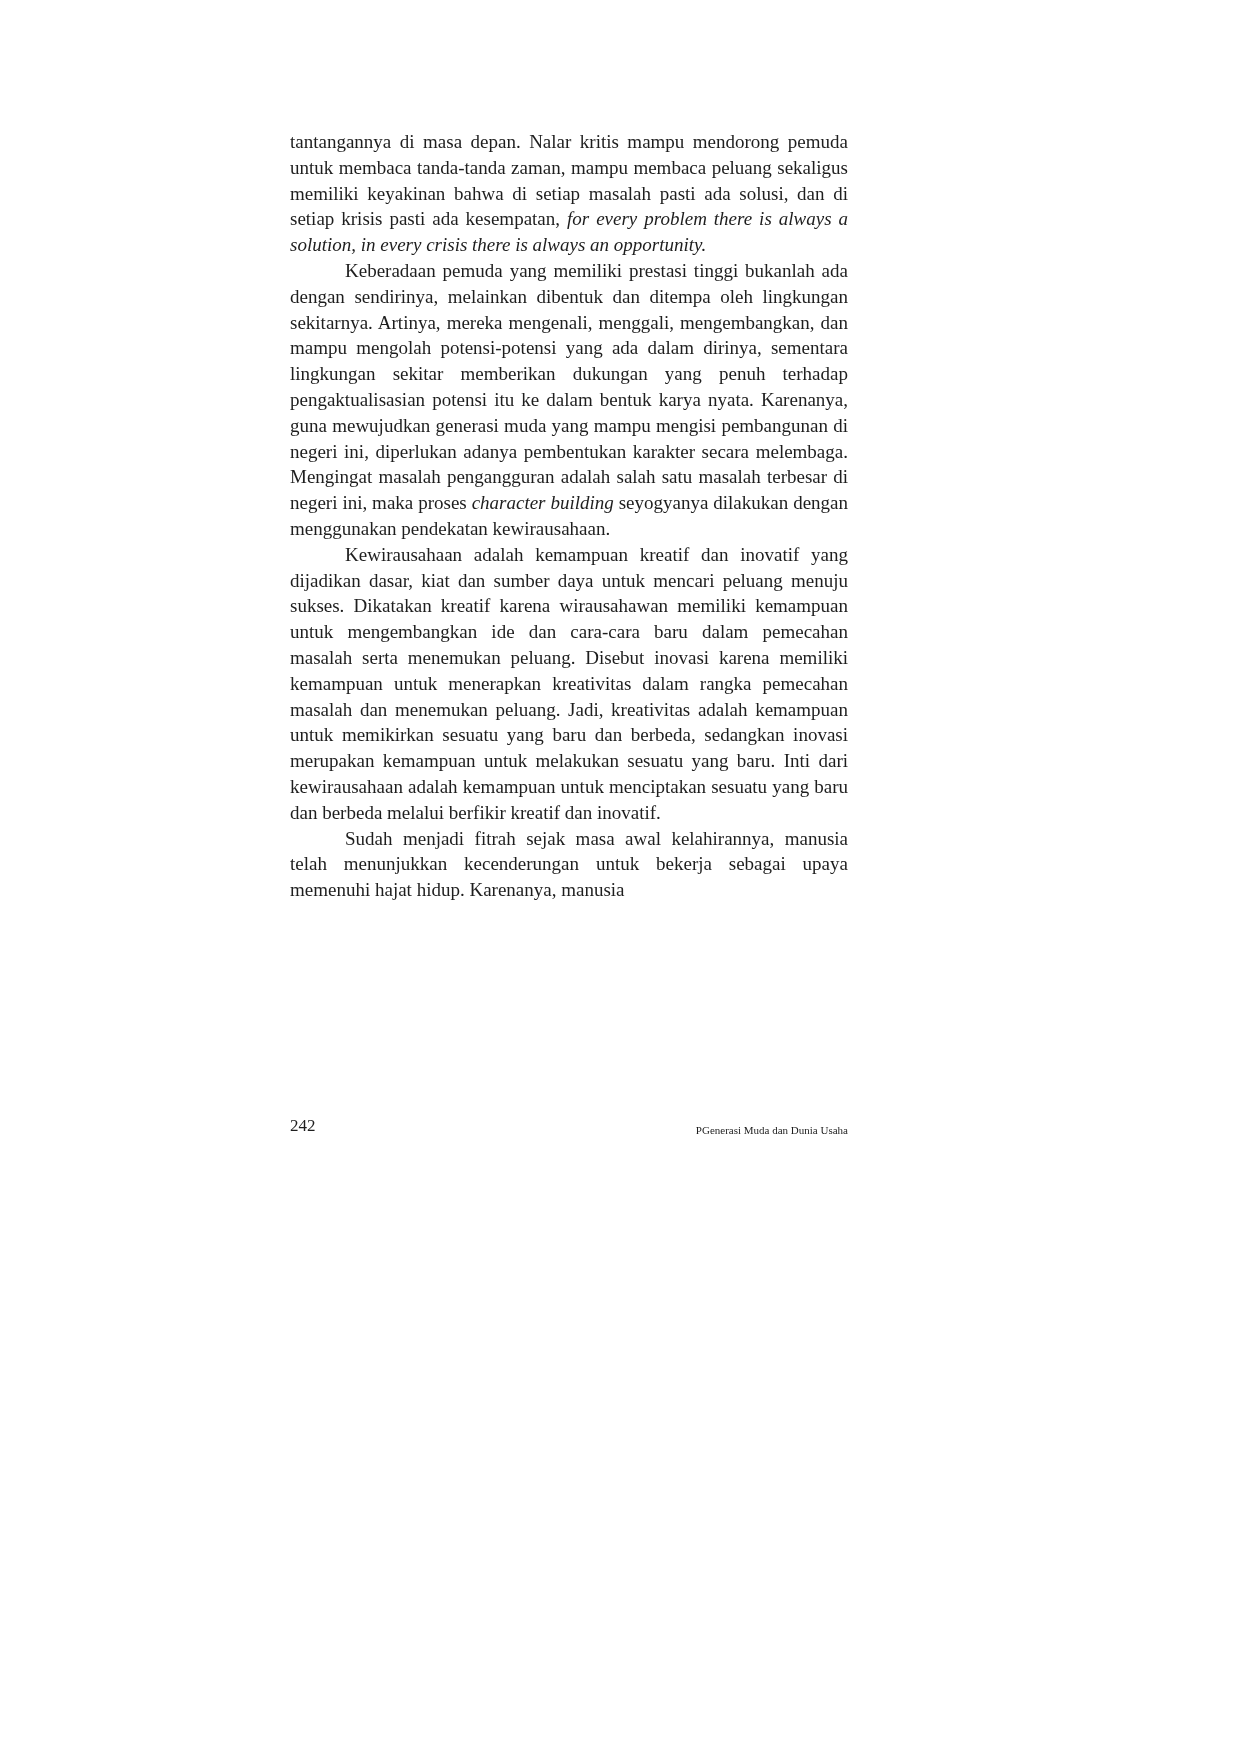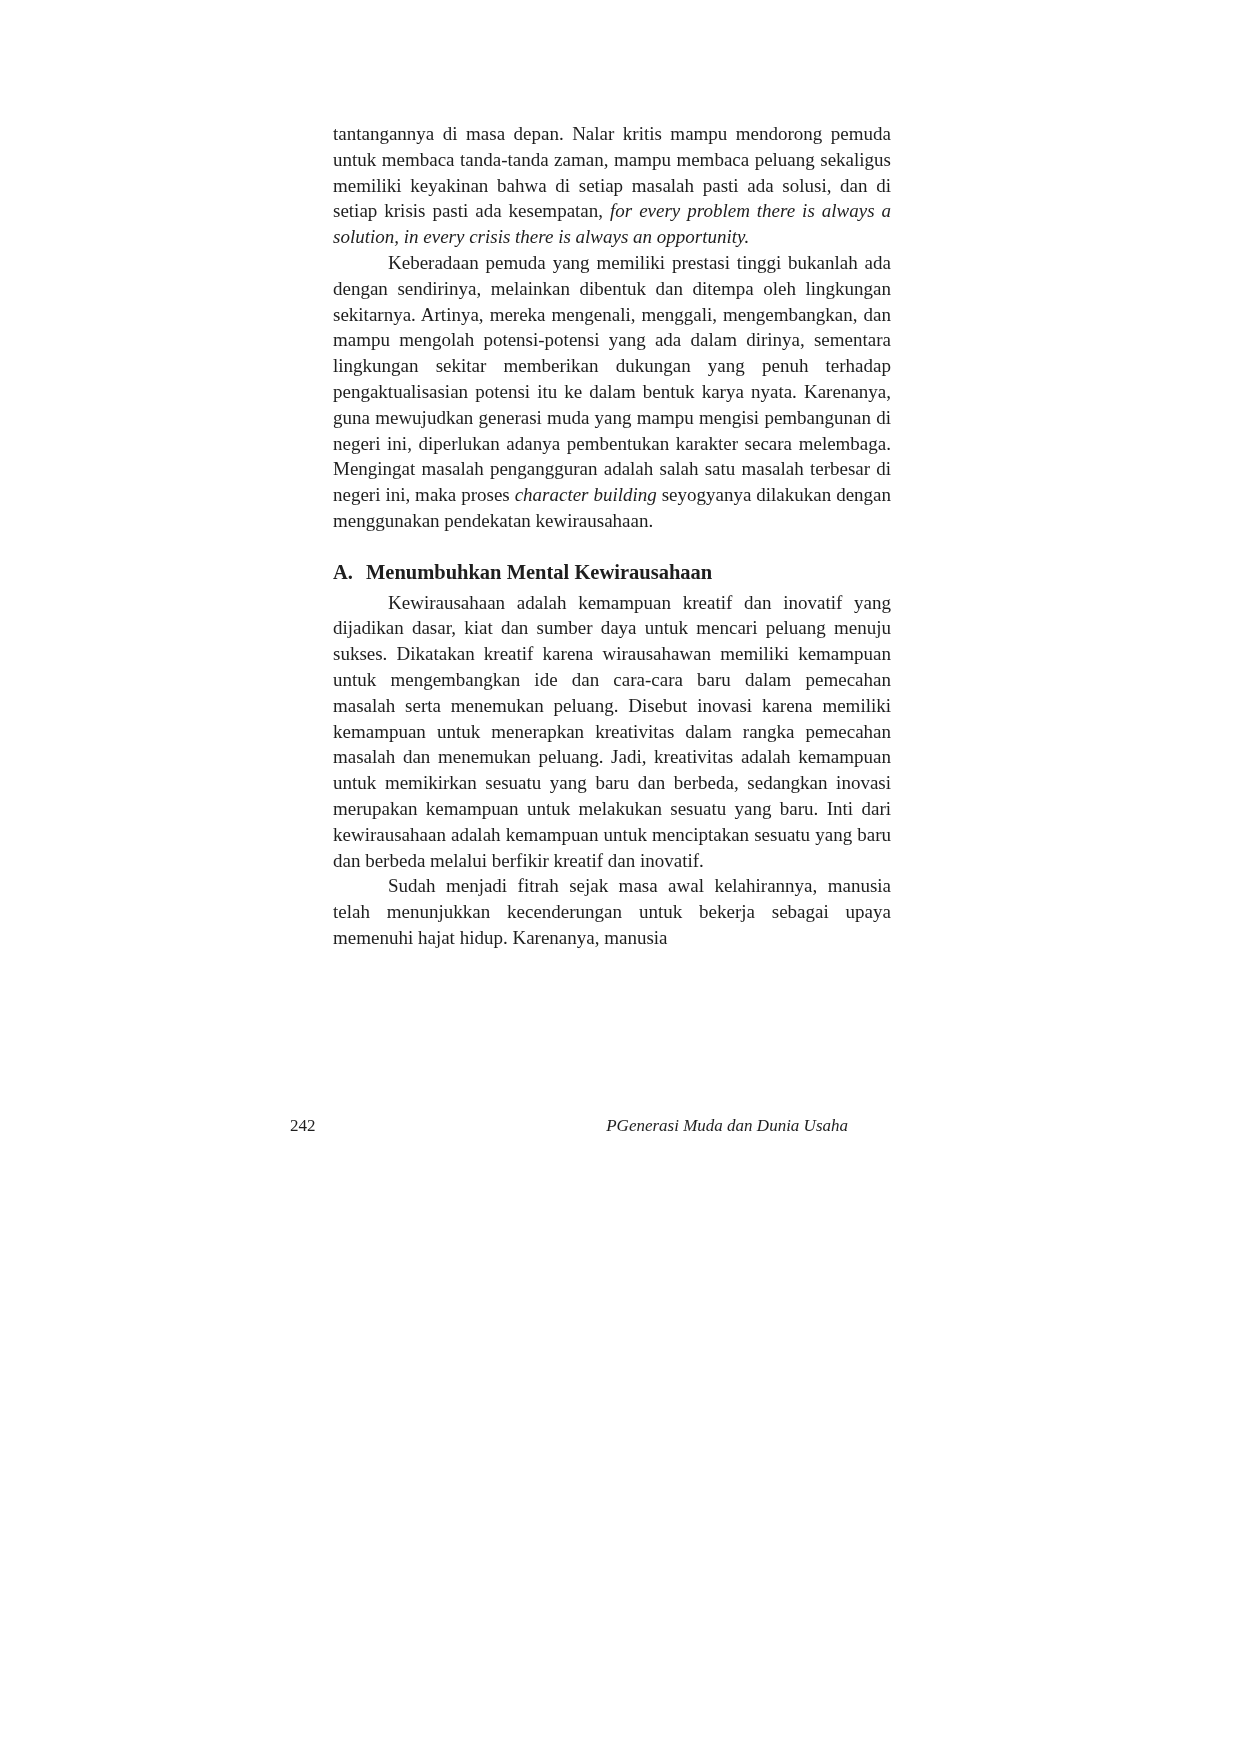--- a/index.html
+++ b/index.html
@@ -12,26 +12,25 @@
     width: 1240px;
     height: 1754px;
     background: #ffffff;
     font-family: "Liberation Serif", serif;
     color: #1e1e1e;
     overflow: hidden;
   }
   .text-block {
     position: absolute;
     left: 290px;
-    top: 121px;
+    top: 129px;
     width: 558px;
     font-size: 19px;
     line-height: 25.8px;
     text-align: justify;
-    margin-left: 43px;
   }
   .para {
     margin: 0;
     padding: 0;
   }
   .para.indent {
     text-indent: 55px;
   }
   .italic {
     font-style: italic;
@@ -55,36 +54,34 @@
     width: 558px;
     display: flex;
     justify-content: space-between;
     align-items: flex-end;
   }
   .page-number {
     font-size: 17px;
     font-style: normal;
   }
   .running-title {
-    font-size: 17px;
-    font-style: italic;
+    font-size: 11px;
   }
 </style>
 </head>
 <body>
 
 <div class="page">
 
   <div class="text-block">
 
     <p class="para"><span>tantangannya di masa depan. Nalar kritis mampu mendorong pemuda untuk membaca tanda-tanda zaman, mampu membaca peluang sekaligus memiliki keyakinan bahwa di setiap masalah pasti ada solusi, dan di setiap krisis pasti ada kesempatan, </span><span class="italic">for every problem there is always a solution, in every crisis there is always an opportunity.</span></p>
 
     <p class="para indent"><span>Keberadaan pemuda yang memiliki prestasi tinggi bukanlah ada dengan sendirinya, melainkan dibentuk dan ditempa oleh lingkungan sekitarnya. Artinya, mereka mengenali, menggali, mengembangkan, dan mampu mengolah potensi-potensi yang ada dalam dirinya, sementara lingkungan sekitar memberikan dukungan yang penuh terhadap pengaktualisasian potensi itu ke dalam bentuk karya nyata. Karenanya, guna mewujudkan generasi muda yang mampu mengisi pembangunan di negeri ini, diperlukan adanya pembentukan karakter secara melembaga. Mengingat masalah pengangguran adalah salah satu masalah terbesar di negeri ini, maka proses </span><span class="italic">character building</span><span> seyogyanya dilakukan dengan menggunakan pendekatan kewirausahaan.</span></p>
 
-    <h2 class="heading"><span class="heading-label">A.</span><span class="heading-text">Menumbuhkan Mental Kewirausahaan</span></h2>
 
     <p class="para indent"><span>Kewirausahaan adalah kemampuan kreatif dan inovatif yang dijadikan dasar, kiat dan sumber daya untuk mencari peluang menuju sukses. Dikatakan kreatif karena wirausahawan memiliki kemampuan untuk mengembangkan ide dan cara-cara baru dalam pemecahan masalah serta menemukan peluang. Disebut inovasi karena memiliki kemampuan untuk menerapkan kreativitas dalam rangka pemecahan masalah dan menemukan peluang. Jadi, kreativitas adalah kemampuan untuk memikirkan sesuatu yang baru dan berbeda, sedangkan inovasi merupakan kemampuan untuk melakukan sesuatu yang baru. Inti dari kewirausahaan adalah kemampuan untuk menciptakan sesuatu yang baru dan berbeda melalui berfikir kreatif dan inovatif.</span></p>
 
     <p class="para indent"><span>Sudah menjadi fitrah sejak masa awal kelahirannya, manusia telah menunjukkan kecenderungan untuk bekerja sebagai upaya memenuhi hajat hidup. Karenanya, manusia</span></p>
 
   </div>
 
   <div class="footer">
     <span class="page-number">242</span>
     <span class="running-title">PGenerasi Muda dan Dunia Usaha</span>

